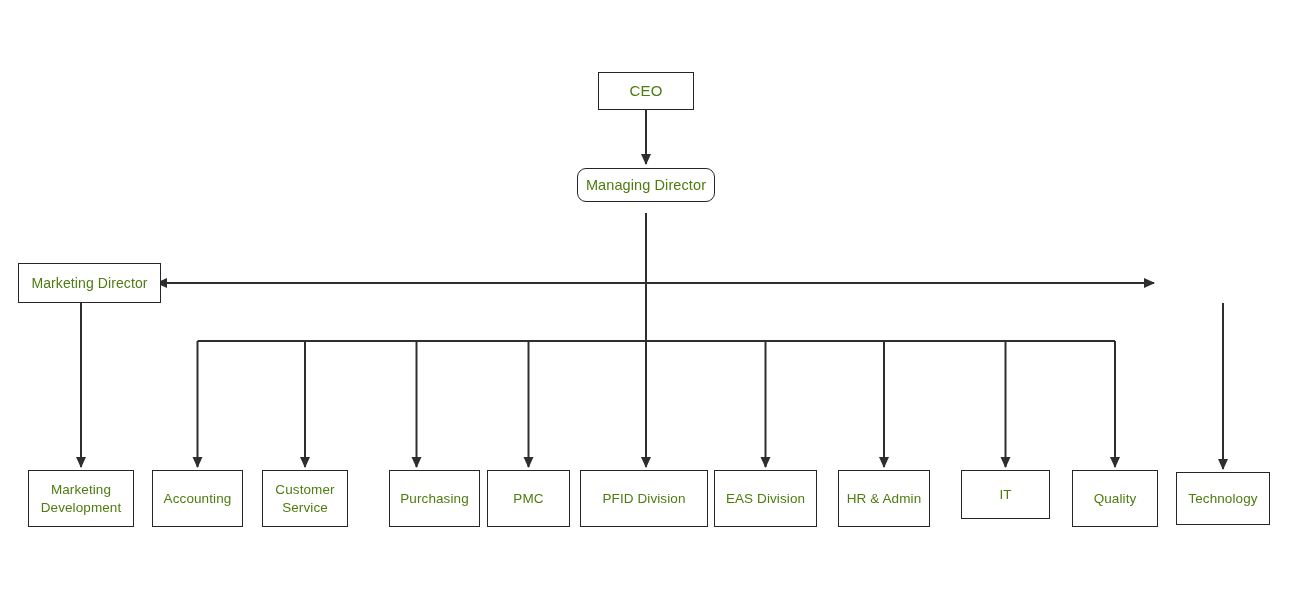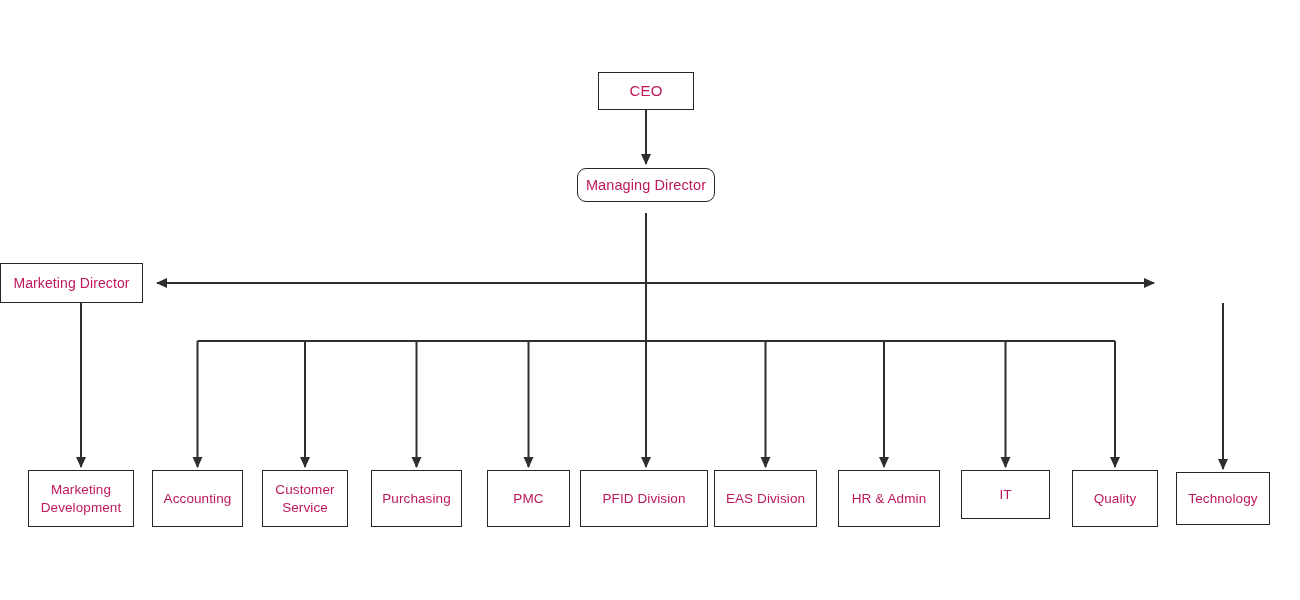--- a/index.html
+++ b/index.html
@@ -25,43 +25,43 @@
   }
   .node {
     position: absolute;
     box-sizing: border-box;
     background: #ffffff;
     border: 1.6px solid #262626;
     display: flex;
     align-items: center;
     justify-content: center;
     text-align: center;
-    color: #be185d;
+    color: #4d7c0f;
     font-size: 13.5px;
     line-height: 1.3;
     padding: 2px 5px;
     letter-spacing: 0.1px;
   }
   .node.lvl1 { font-size: 15px; }
   .node.lvl2 { font-size: 14.5px; }
   .node.lvl3 { font-size: 14px; }
 
   
   #n-ceo        { left: 598px;  top: 72px;  width: 96px;  height: 38px; }
   #n-md         { left: 577px;  top: 168px; width: 138px; height: 34px; border-radius: 9px; }
-  #n-mkt-dir    { left: 0;   top: 263px; width: 143px; height: 40px; }
+  #n-mkt-dir    { left: 18px;   top: 263px; width: 143px; height: 40px; }
   #n-tech-dir   { left: 1157px; top: 263px; width: 134px; height: 40px; }
   #n-dept-0  { left: 28px;   top: 470px; width: 106px; height: 57px; }
   #n-dept-1  { left: 152px;  top: 470px; width: 91px;  height: 57px; }
   #n-dept-2  { left: 262px;  top: 470px; width: 86px;  height: 57px; }
-  #n-dept-3  { left: 371px;  top: 470px; width: 91px;  height: 57px; }
+  #n-dept-3  { left: 389px;  top: 470px; width: 91px;  height: 57px; }
   #n-dept-4  { left: 487px;  top: 470px; width: 83px;  height: 57px; }
   #n-dept-5  { left: 580px;  top: 470px; width: 128px; height: 57px; }
   #n-dept-6  { left: 714px;  top: 470px; width: 103px; height: 57px; text-align: right; }
-  #n-dept-7  { left: 838px;  top: 470px; width: 102px;  height: 57px; }
+  #n-dept-7  { left: 838px;  top: 470px; width: 92px;  height: 57px; }
   #n-dept-8  { left: 961px;  top: 470px; width: 89px;  height: 49px; }
   #n-dept-9  { left: 1072px; top: 470px; width: 86px;  height: 57px; }
   #n-dept-10 { left: 1176px; top: 472px; width: 94px;  height: 53px; }
 </style>
 </head>
 <body>
 
 <div id="canvas">
 
   <svg id="connectors" viewBox="0 0 1300 600" xmlns="http://www.w3.org/2000/svg">

